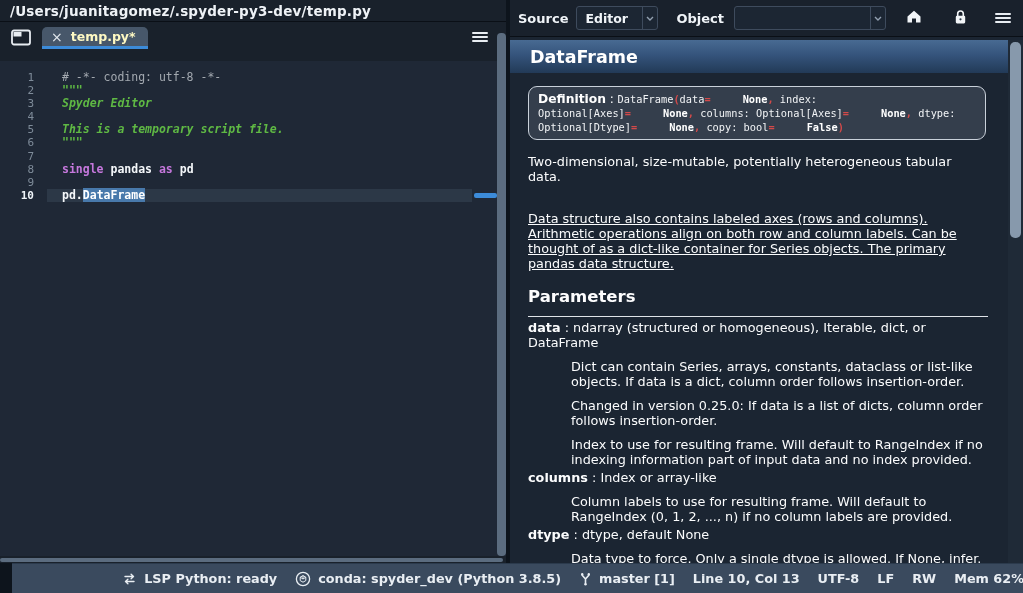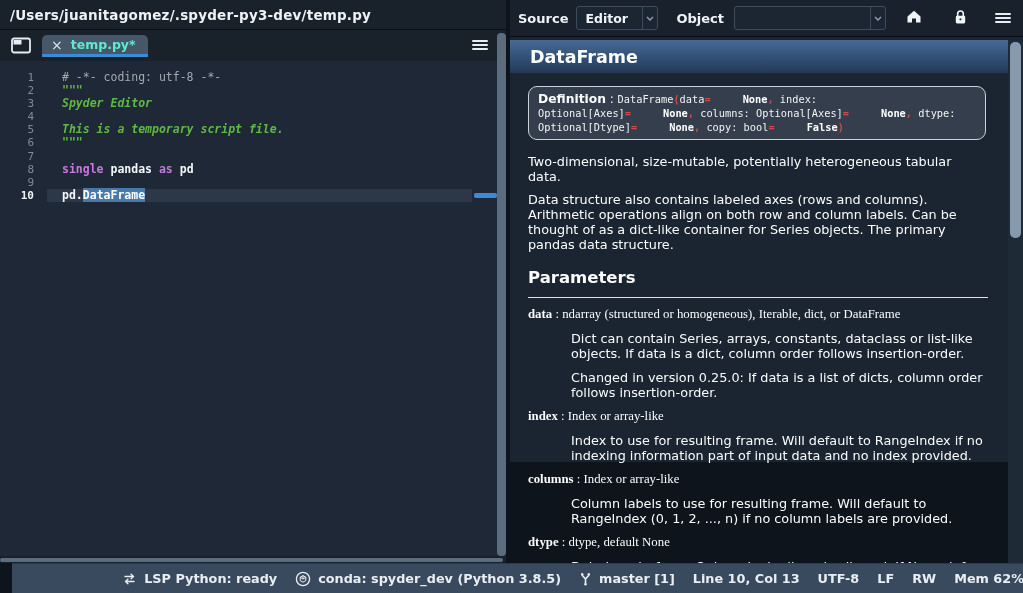--- a/index.html
+++ b/index.html
@@ -1,27 +1,27 @@
 <!DOCTYPE html>
 <html><head>
 <meta charset="utf-8">
 <style>
   * { margin:0; padding:0; box-sizing:border-box; }
   body { background:#000; font-family:"DejaVu Sans","Liberation Sans",sans-serif; }
   .window { position:relative; width:1023px; height:593px; background:#0d141c; overflow:hidden; }
 
   
   .editor-pane { position:absolute; left:0; top:0; width:506px; height:563px; background:#19212b; }
-  .path-bar { height:30px; border-bottom:1px solid #0a0f16; display:flex; align-items:center; padding:0 10px; }
+  .path-bar { height:22px; border-bottom:1px solid #0a0f16; display:flex; align-items:center; padding:0 10px; }
   .path-text { color:#eef2f6; font-size:13.5px; font-weight:600; letter-spacing:.2px; }
   .tab-bar { position:relative; height:30px; background:#19212b; }
   .browse-btn { position:absolute; left:11px; top:7px; width:20px; height:17px; background:none; border:none; cursor:pointer; padding:0; }
   .tab { position:absolute; left:42px; top:5px; height:22px; background:#47576a; border-radius:5px 5px 0 0; border-bottom:3px solid #3c8bd9; display:flex; align-items:center; padding:0 12px 0 9px; cursor:pointer; }
   .tab-close { color:#e3e9ef; font-size:14px; line-height:14px; margin-right:8px; font-weight:400; }
-  .tab-label { color:#5eead4; font-size:12.5px; font-weight:600; }
+  .tab-label { color:#fef9c3; font-size:12.5px; font-weight:600; }
   .tab-menu { position:absolute; right:18px; top:8px; background:none; border:none; cursor:pointer; padding:0; }
   .hamburger { display:inline-block; width:16px; }
   .hamburger span { display:block; height:2px; background:#e8edf2; margin:2px 0; border-radius:1px; }
 
   .editor { position:absolute; left:0; top:61px; width:506px; height:495px; background:#1f2836; font-family:"DejaVu Sans Mono","Liberation Mono",monospace; font-size:11.5px; }
   .code-lines { padding-top:10px; }
   .code-line { display:flex; height:13.1px; align-items:center; line-height:13.1px; }
   .gutter { flex:0 0 47px; padding-right:13px; text-align:right; color:#7e8b99; font-size:11px; }
   .code-text { flex:0 0 425px; padding-left:15px; white-space:pre; }
   .code-line.current .gutter { color:#eef3f8; font-weight:700; }
@@ -29,40 +29,40 @@
   .tok-comment { color:#a3a9b0; }
   .tok-string { color:#5fb944; font-style:italic; font-weight:600; }
   .tok-keyword { color:#c678dd; font-weight:700; }
   .tok-plain { color:#f4f7fa; font-weight:600; }
   .tok-occurrence { color:#ffffff; font-weight:600; background:#4879ab; }
   .scrollflag { position:absolute; left:474px; top:132px; width:23px; height:5px; background:#3c8bd9; border-radius:2px; }
   .editor-vscroll { position:absolute; left:497px; top:33px; width:9px; height:523px; background:#5b6c7f; border-radius:4px; }
   .editor-hscroll { position:absolute; left:0; top:558px; width:503px; height:4px; background:#5b6c7f; border-radius:2px; }
 
   
-  .help-pane { position:absolute; left:510px; top:0; width:513px; height:462px; background:#1b2532; }
+  .help-pane { position:absolute; left:510px; top:0; width:513px; height:563px; background:#1b2532; }
   .help-toolbar { height:37px; background:#19212c; border-bottom:1px solid #0a0f16; display:flex; align-items:center; padding:0 12px 0 8px; }
   .tb-label { color:#f0f4f8; font-size:13px; font-weight:600; }
   .combo { height:24px; background:#1c2633; border:1px solid #3e4b5d; border-radius:3px; display:flex; align-items:center; color:#f0f4f8; font-size:12.5px; font-weight:600; cursor:pointer; }
   .combo-value { flex:1; padding:0 8px; white-space:nowrap; overflow:hidden; }
   .combo-arrow { width:15px; align-self:stretch; border-left:1px solid #3e4b5d; display:flex; align-items:center; justify-content:center; }
   .icon-btn { background:none; border:none; cursor:pointer; padding:0; display:flex; align-items:center; }
 
   .help-title { margin-top:3px; width:498px; height:33px; background:linear-gradient(180deg,#486a92 0%,#35547c 45%,#223a57 100%); display:flex; align-items:center; padding-left:20px; color:#ffffff; font-size:17.5px; font-weight:700; }
   .help-content { position:absolute; left:0; top:73px; width:498px; height:490px; overflow:hidden; padding:0 20px 0 18px; color:#fbfcfd; font-size:12.8px; line-height:15px; }
   .def-box { margin:13px 2px 0 0; background:#343e4c; border:1.5px solid #c9d1da; border-radius:9px; padding:5px 9px; font-family:"DejaVu Sans Mono","Liberation Mono",monospace; font-size:10.3px; line-height:14px; color:#f2f4f6; }
   .def-label { font-family:"DejaVu Sans","Liberation Sans",sans-serif; font-size:12.3px; font-weight:700; color:#ffffff; }
   .def-sep { font-family:"DejaVu Sans","Liberation Sans",sans-serif; font-size:12px; color:#ffffff; }
   .def-code { color:#f2f4f6; font-weight:500; }
   .def-punct { color:#d24a4a; font-weight:700; }
   .def-value { color:#ffffff; font-weight:700;padding-left:32px; }
   .summary { margin-top:14px; }
-  .desc { margin-top:8px; }
+  .desc { margin-top:27px;text-decoration:underline; }
   .params-heading { margin-top:16px; font-size:16.5px; font-weight:700; line-height:19px; padding-bottom:10px; border-bottom:1px solid #dfe3e8; color:#fdfdfe; }
-  .param-dt { margin-top:9px;font-family:Liberation Serif, serif; }
+  .param-dt { margin-top:3px; }
   .param-name { font-weight:700; }
   .param-dd { margin:9px 0 0 43px; }
   .help-scroll-track { position:absolute; right:0; top:40px; width:15px; height:523px; background:#1f2a37; }
   .help-scroll-thumb { position:absolute; left:2px; top:2px; width:11px; height:196px; background:#8799ac; border-radius:5px; cursor:pointer; }
 
   
   .status-bar { position:absolute; left:12px; bottom:0; width:1023px; height:30px; background:#3a4a5e; border-top:1px solid #2b3a4c; display:flex; align-items:center; justify-content:flex-end; gap:18px; padding-right:11px; color:#e9eef3; font-size:12.8px; font-weight:600; }
   .status-item { display:flex; align-items:center; gap:7px; white-space:nowrap; }
   .sicon { display:flex; align-items:center; }
 </style>
@@ -194,21 +194,20 @@
       <div class="def-box">
         <span class="def-label">Definition</span><span class="def-sep"> : </span><span><span class="def-code">DataFrame</span><span class="def-punct">(</span><span class="def-code">data</span><span class="def-punct">=</span><span class="def-value">None</span><span class="def-punct">, </span><span class="def-code">index: Optional[Axes]</span><span class="def-punct">=</span><span class="def-value">None</span><span class="def-punct">, </span><span class="def-code">columns: Optional[Axes]</span><span class="def-punct">=</span><span class="def-value">None</span><span class="def-punct">, </span><span class="def-code">dtype: Optional[Dtype]</span><span class="def-punct">=</span><span class="def-value">None</span><span class="def-punct">, </span><span class="def-code">copy: bool</span><span class="def-punct">=</span><span class="def-value">False</span><span class="def-punct">)</span></span>
       </div>
       <p class="summary">Two-dimensional, size-mutable, potentially heterogeneous tabular data.</p>
       <p class="desc">Data structure also contains labeled axes (rows and columns). Arithmetic operations align on both row and column labels. Can be thought of as a dict-like container for Series objects. The primary pandas data structure.</p>
       <h2 class="params-heading">Parameters</h2>
       <div>
           <div class="param-dt"><span class="param-name">data</span><span class="param-separator"> :  </span><span class="param-type">ndarray (structured or homogeneous), Iterable, dict, or DataFrame</span></div>
           <p class="param-dd">Dict can contain Series, arrays, constants, dataclass or list-like objects. If data is a dict, column order follows insertion-order.</p>
           <p class="param-dd">Changed in version 0.25.0: If data is a list of dicts, column order follows insertion-order.</p>
-          <div class="param-dt"><span class="param-name">index</span><span class="param-separator"> :  </span><span class="param-type">Index or array-like</span></div>
           <p class="param-dd">Index to use for resulting frame. Will default to RangeIndex if no indexing information part of input data and no index provided.</p>
           <div class="param-dt"><span class="param-name">columns</span><span class="param-separator"> :  </span><span class="param-type">Index or array-like</span></div>
           <p class="param-dd">Column labels to use for resulting frame. Will default to RangeIndex (0, 1, 2, ..., n) if no column labels are provided.</p>
           <div class="param-dt"><span class="param-name">dtype</span><span class="param-separator"> :  </span><span class="param-type">dtype, default None</span></div>
           <p class="param-dd">Data type to force. Only a single dtype is allowed. If None, infer.</p>
         </div>
     </div>
 
     <div class="help-scroll-track">
       <div class="help-scroll-thumb"></div>

